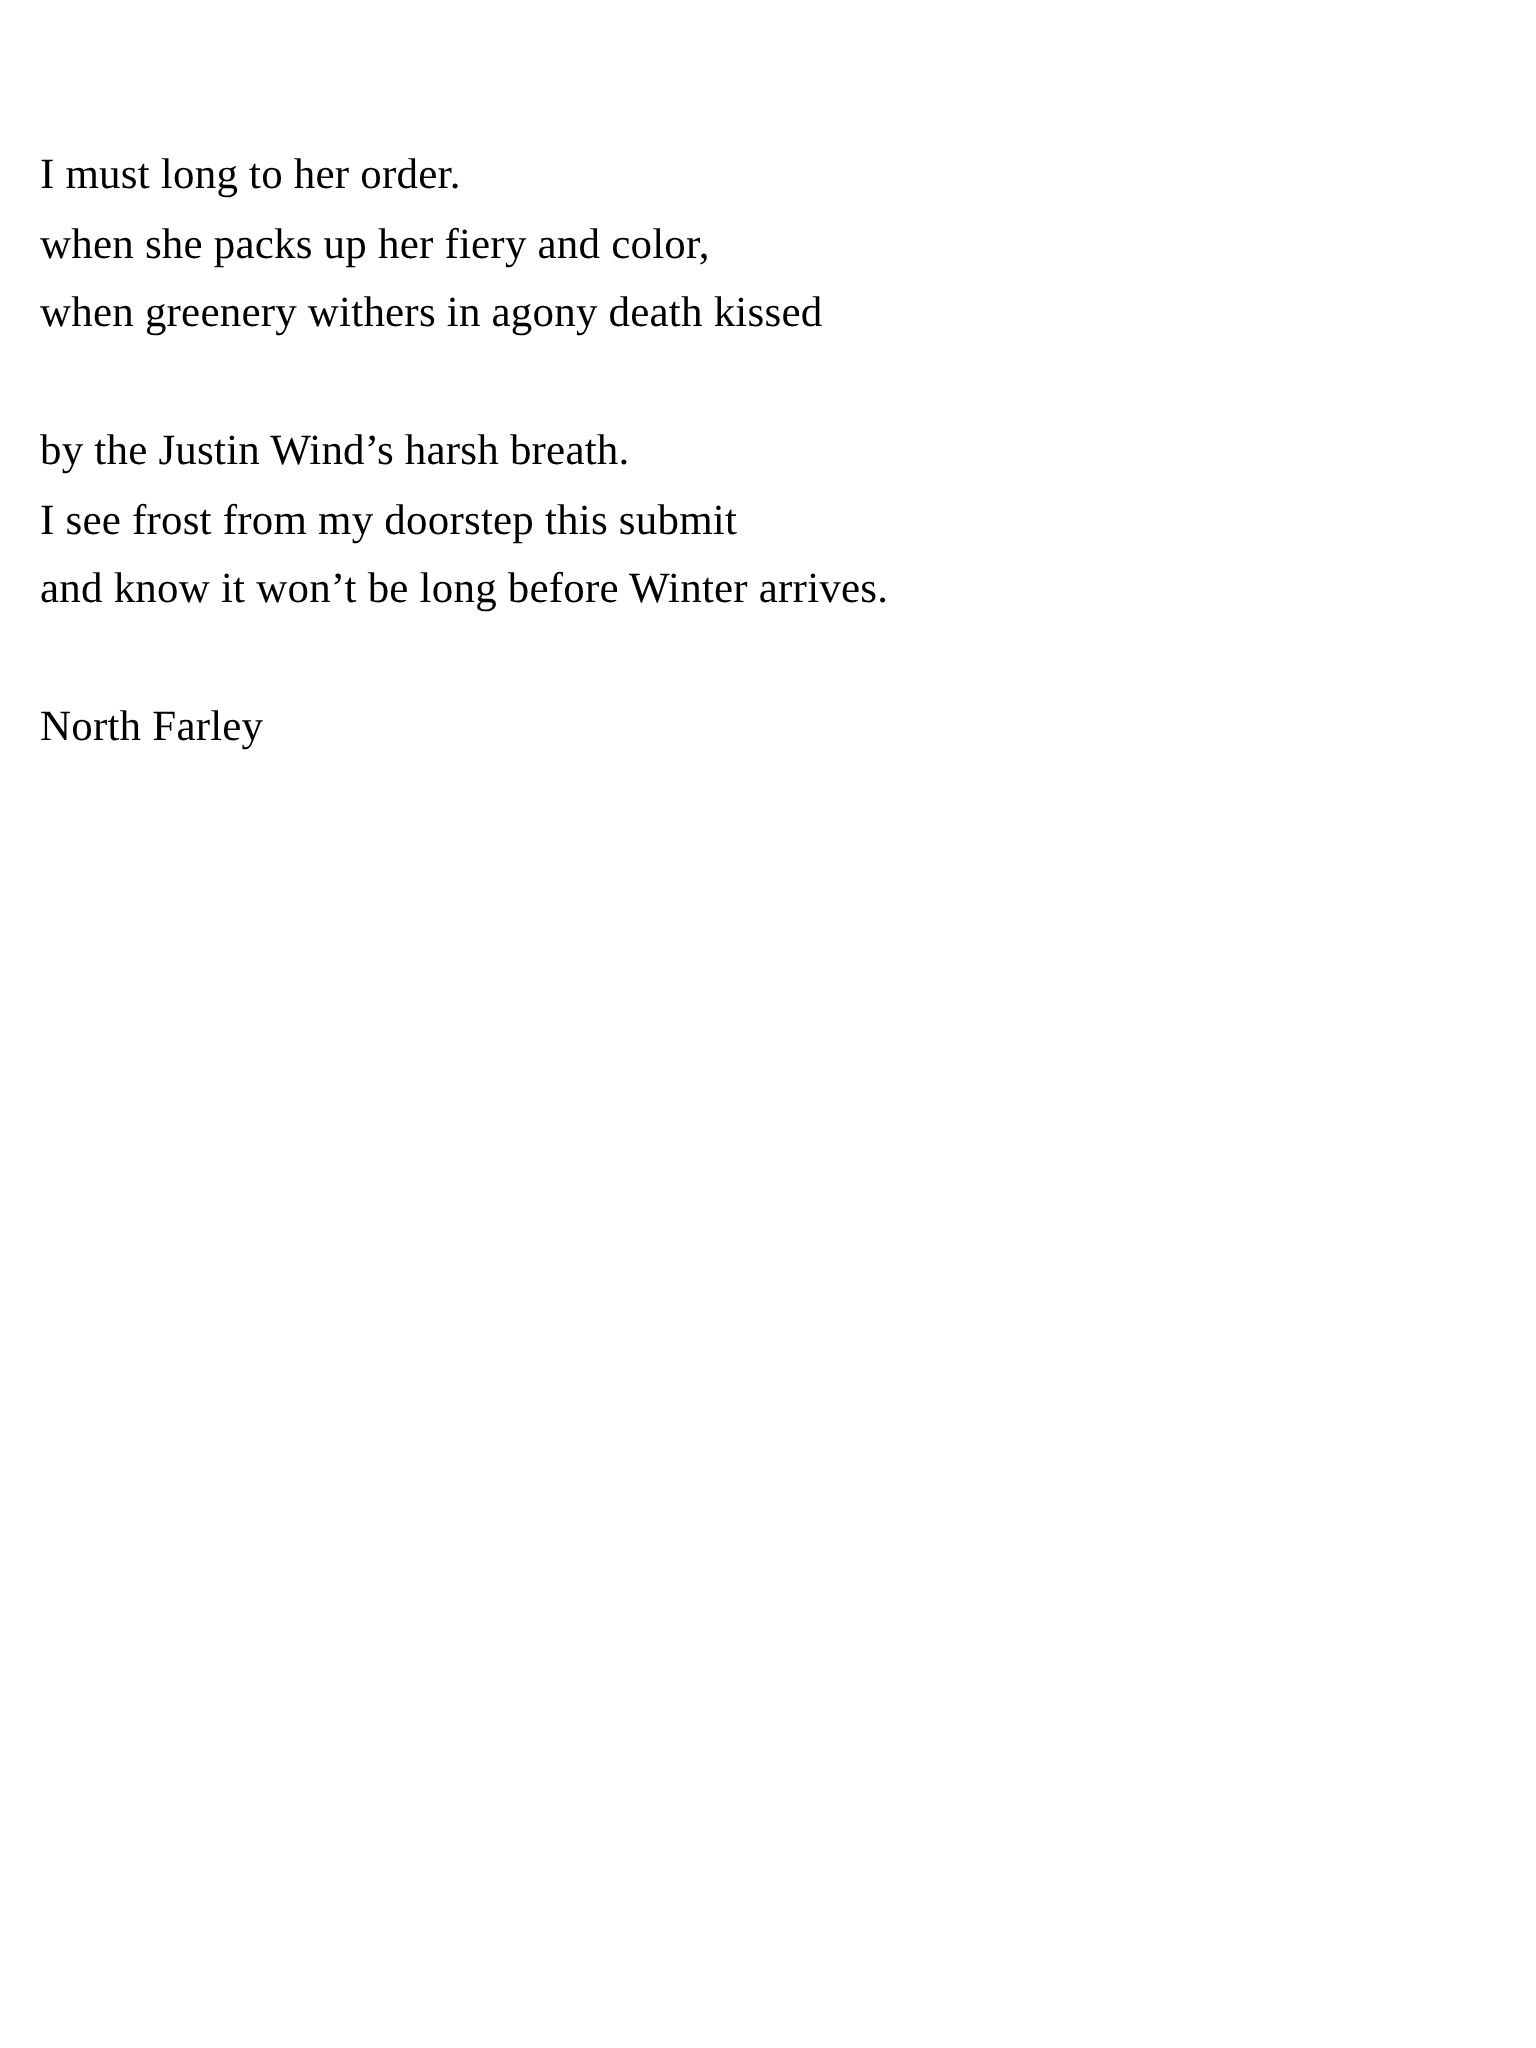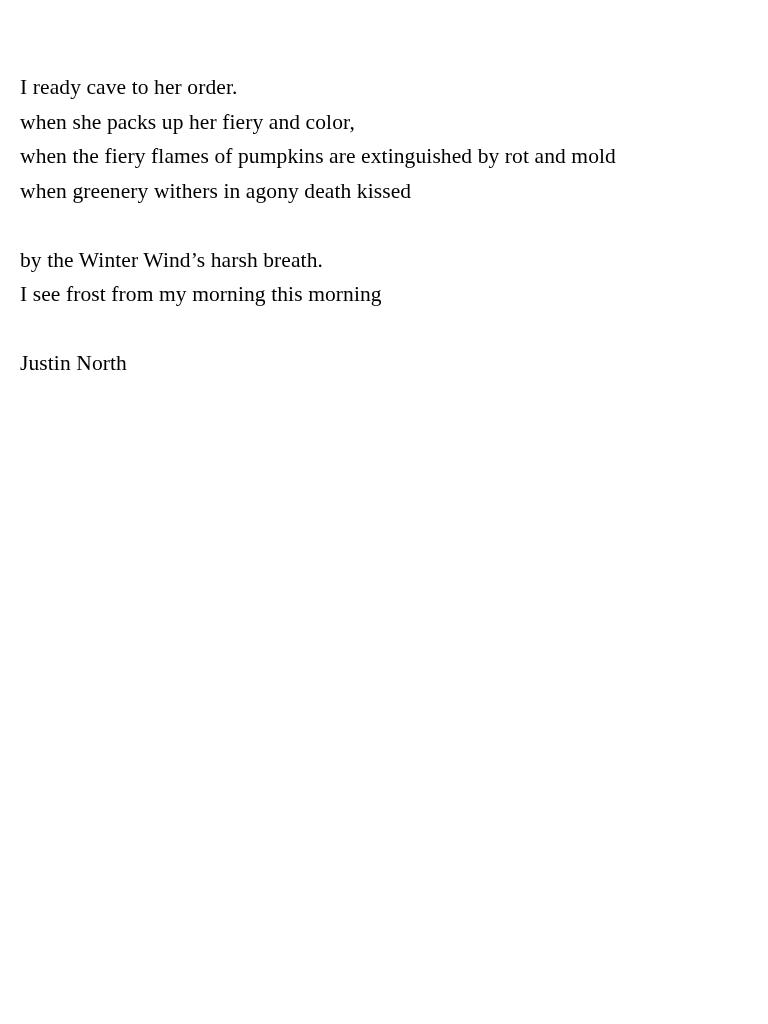--- a/index.html
+++ b/index.html
@@ -42,27 +42,27 @@
     line-height: 34.5px;
   }
 </style>
 </head>
 <body>
 
 <div class="page">
   <div class="poem">
 
     <div class="stanza">
-      <div class="line">I ready cave to her order.</div>
+      <div class="line">I must long to her order.</div>
       <div class="line">when she packs up her fiery and color,</div>
-      <div class="line">when the fiery flames of pumpkins are extinguished by rot and mold</div>
       <div class="line">when greenery withers in agony death kissed</div>
     </div>
 
     <div class="stanza">
-      <div class="line">by the Winter Wind’s harsh breath.</div>
-      <div class="line">I see frost from my morning this morning</div>
+      <div class="line">by the Justin Wind’s harsh breath.</div>
+      <div class="line">I see frost from my doorstep this submit</div>
+      <div class="line">and know it won’t be long before Winter arrives.</div>
     </div>
 
-    <div class="byline">Justin North</div>
+    <div class="byline">North Farley</div>
 
   </div>
 </div>
 
 </body></html>

